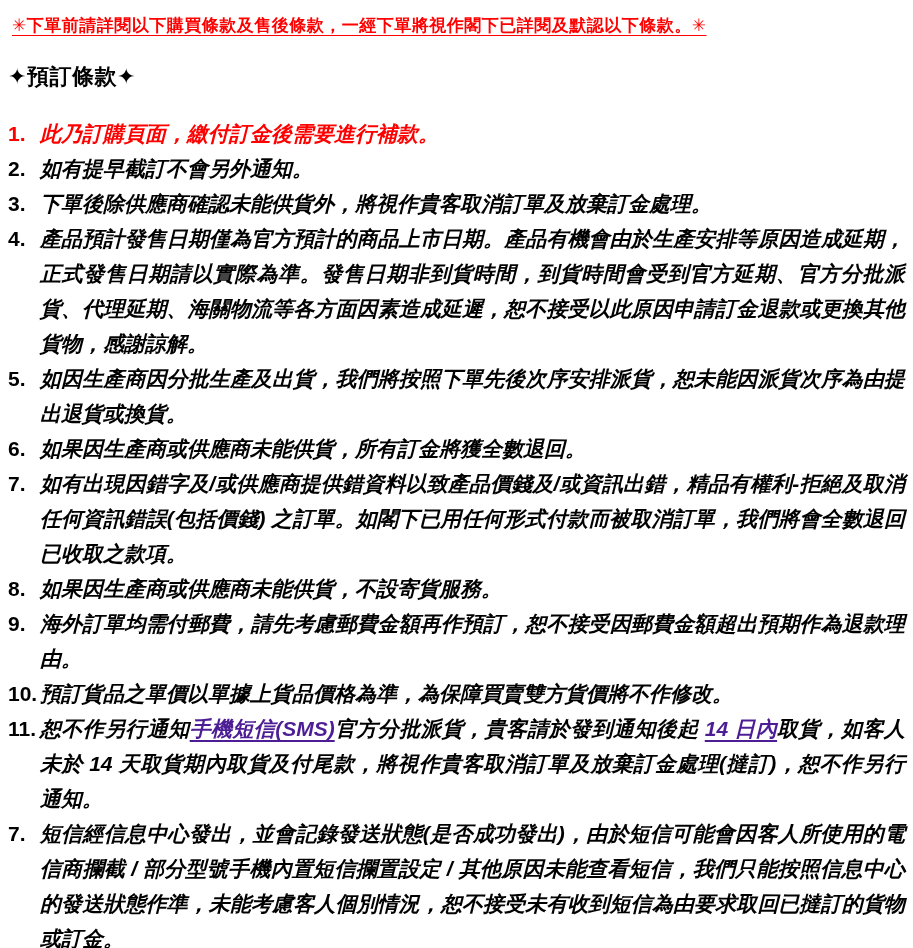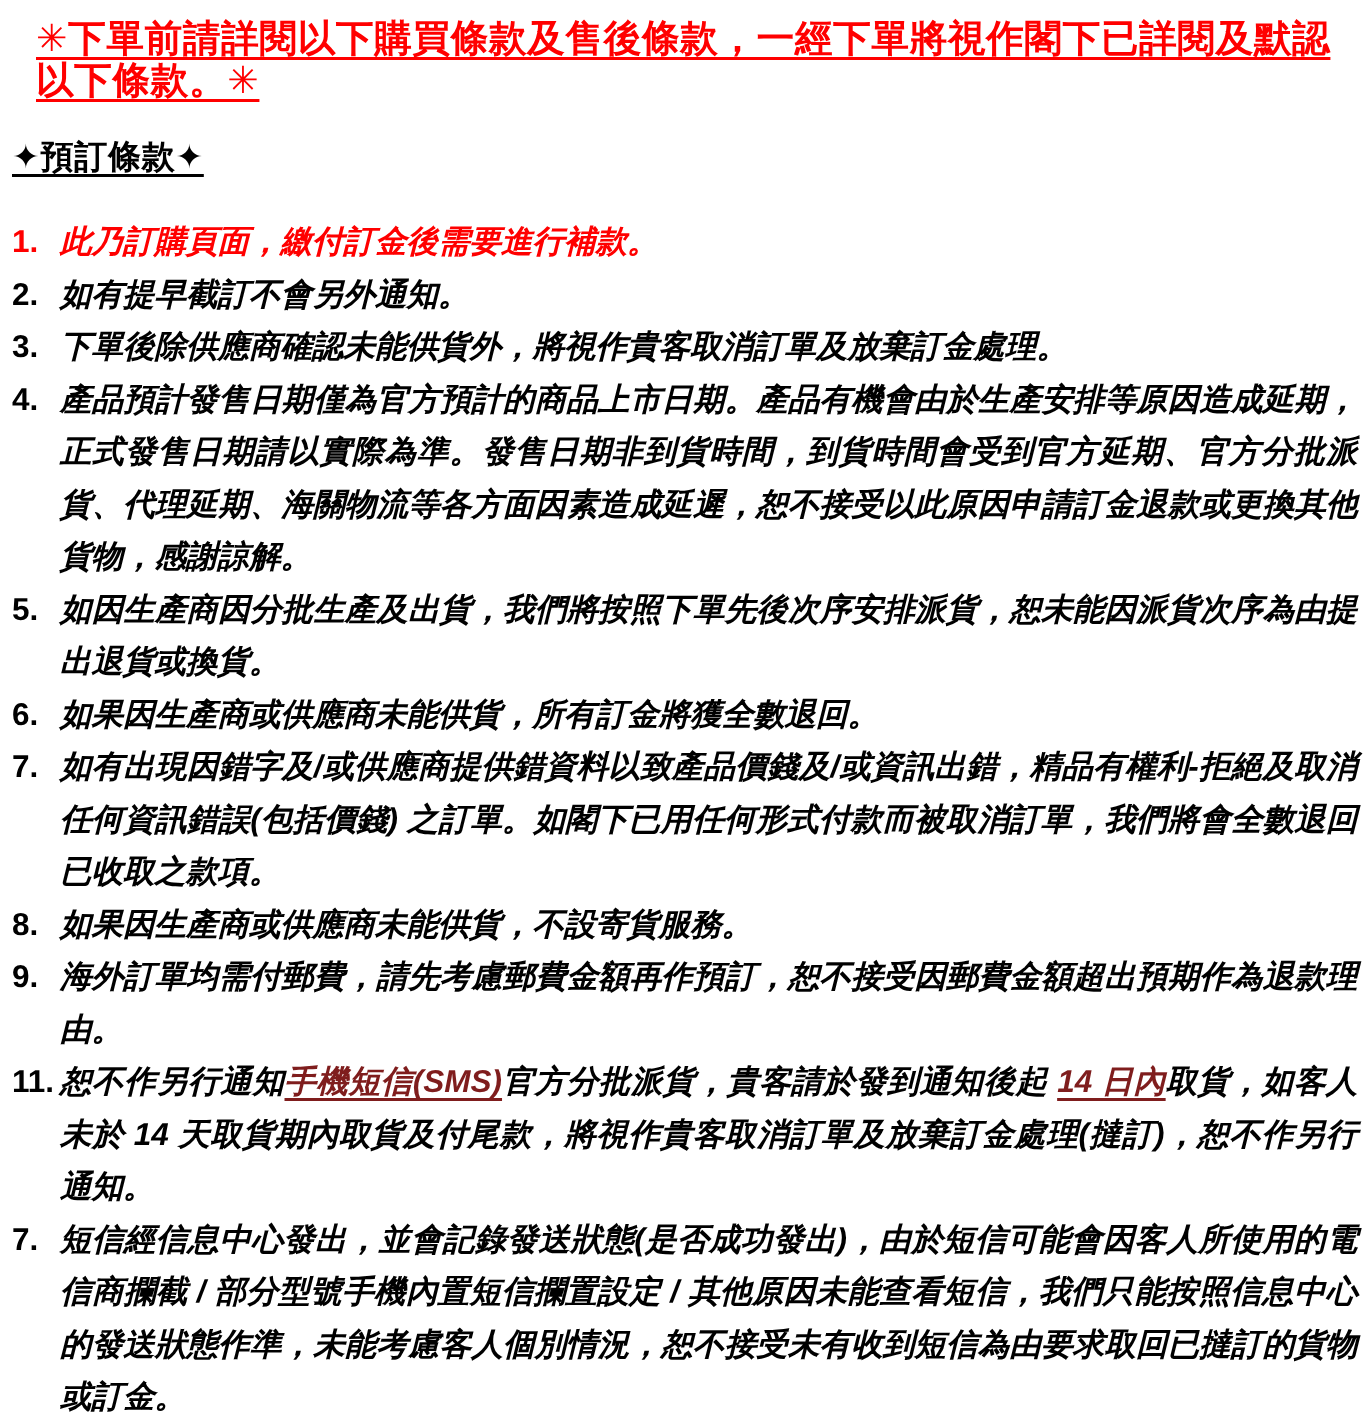--- a/index.html
+++ b/index.html
@@ -14,32 +14,31 @@
     color: #000000;
   }
   .page {
     box-sizing: border-box;
     width: 913px;
     min-height: 948px;
     padding: 12px 8px 8px 8px;
   }
   .warning-header {
     color: #ff0000;
-    font-size: 25px;
+    font-size: 17px;
     line-height: 28px;
     text-decoration: underline;
     text-underline-offset: 4px;
-    margin: 0 0 24px 16px;
+    margin: 0 0 24px 4px;
     letter-spacing: 0.5px;
   }
   .section-title {
     color: #000000;
     font-size: 22px;
     line-height: 26px;
-    text-decoration: underline;
     text-underline-offset: 4px;
     margin: 0 0 26px 0;
     letter-spacing: 0.5px;
   }
   ol.terms {
     list-style: none;
     margin: 0;
     padding: 0;
   }
   li.term {
@@ -57,21 +56,21 @@
   .term-body {
     flex: 1 1 auto;
     text-align: justify;
     text-justify: inter-ideograph;
     font-style: italic;
   }
   .red, li.term.red .term-num, li.term.red .term-body {
     color: #ff0000;
   }
   .seg-red-underline {
-    color: #7f1d1d;
+    color: #4c1d95;
     text-decoration: underline;
     text-underline-offset: 4px;
   }
 </style>
 </head>
 <body>
 
 <div class="page">
   <div class="warning-header">✳下單前請詳閱以下購買條款及售後條款，一經下單將視作閣下已詳閱及默認以下條款。✳</div>
 
@@ -108,20 +107,24 @@
       </li>
       <li class="term">
         <span class="term-num">8.</span>
         <div class="term-body"><span>如果因生產商或供應商未能供貨，不設寄貨服務。</span></div>
       </li>
       <li class="term">
         <span class="term-num">9.</span>
         <div class="term-body"><span>海外訂單均需付郵費，請先考慮郵費金額再作預訂，恕不接受因郵費金額超出預期作為退款理由。</span></div>
       </li>
       <li class="term">
+        <span class="term-num">10.</span>
+        <div class="term-body"><span>預訂貨品之單價以單據上貨品價格為準，為保障買賣雙方貨價將不作修改。</span></div>
+      </li>
+      <li class="term">
         <span class="term-num">11.</span>
         <div class="term-body"><span>恕不作另行通知</span><span class="seg-red-underline">手機短信(SMS)</span><span>官方分批派貨，貴客請於發到通知後起 </span><span class="seg-red-underline">14 日內</span><span>取貨，如客人未於 14 天取貨期內取貨及付尾款，將視作貴客取消訂單及放棄訂金處理(撻訂)，恕不作另行通知。</span></div>
       </li>
       <li class="term">
         <span class="term-num">7.</span>
         <div class="term-body"><span>短信經信息中心發出，並會記錄發送狀態(是否成功發出)，由於短信可能會因客人所使用的電信商攔截 / 部分型號手機內置短信攔置設定 / 其他原因未能查看短信，我們只能按照信息中心的發送狀態作準，未能考慮客人個別情況，恕不接受未有收到短信為由要求取回已撻訂的貨物或訂金。</span></div>
       </li>
     </ol>
 </div>
 

